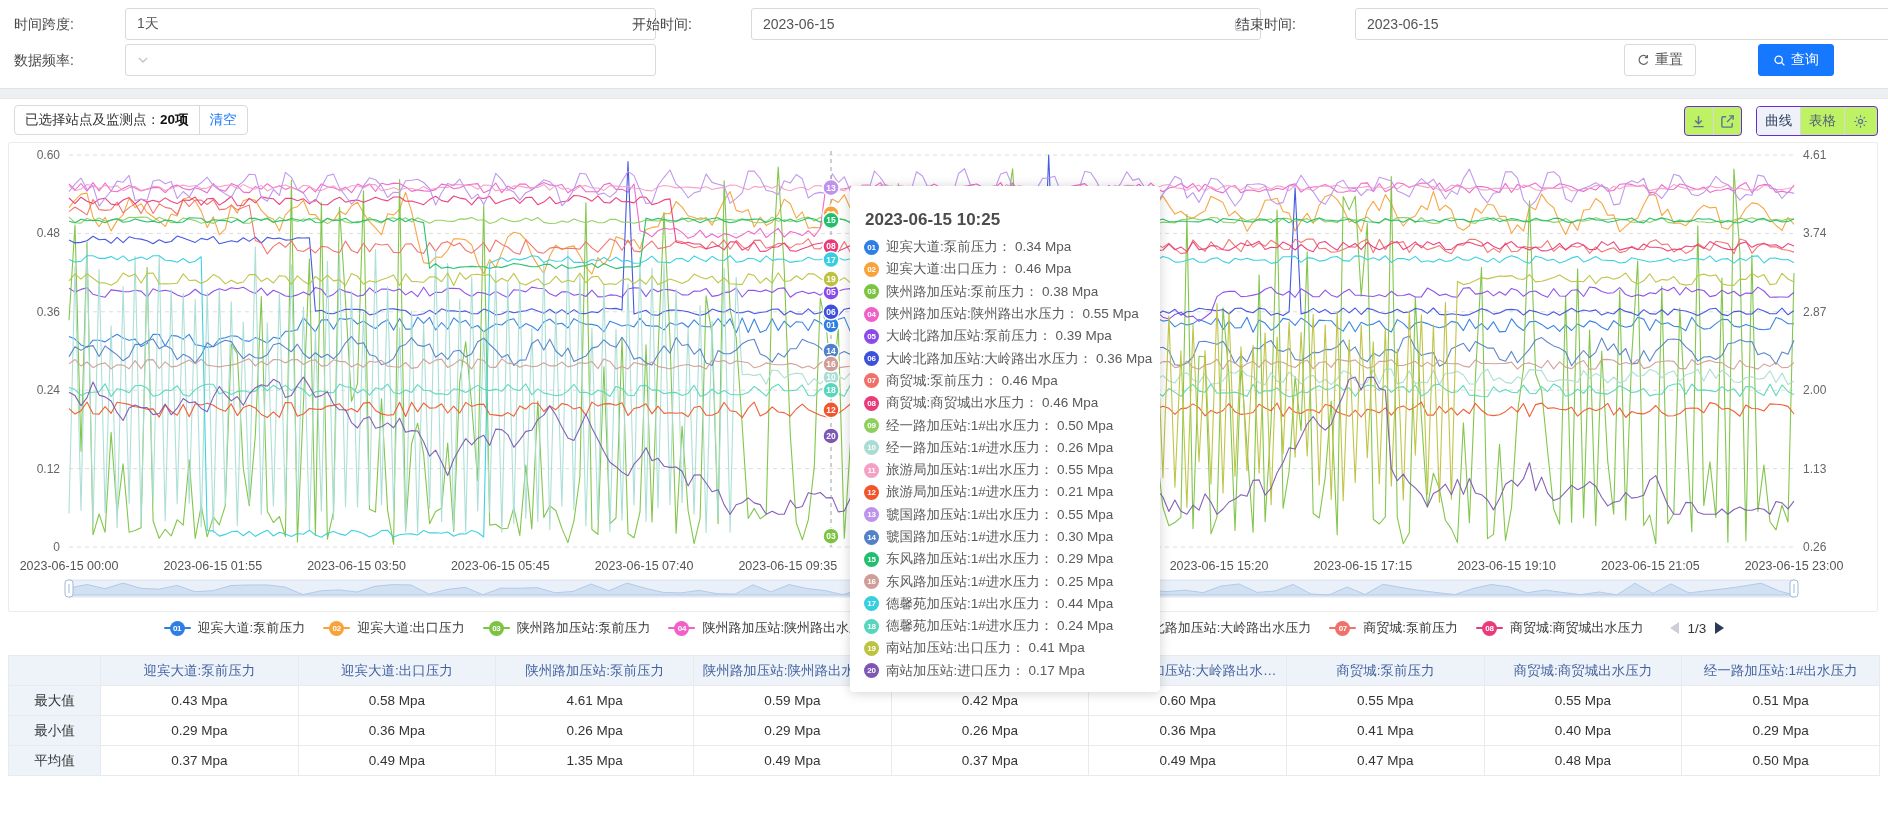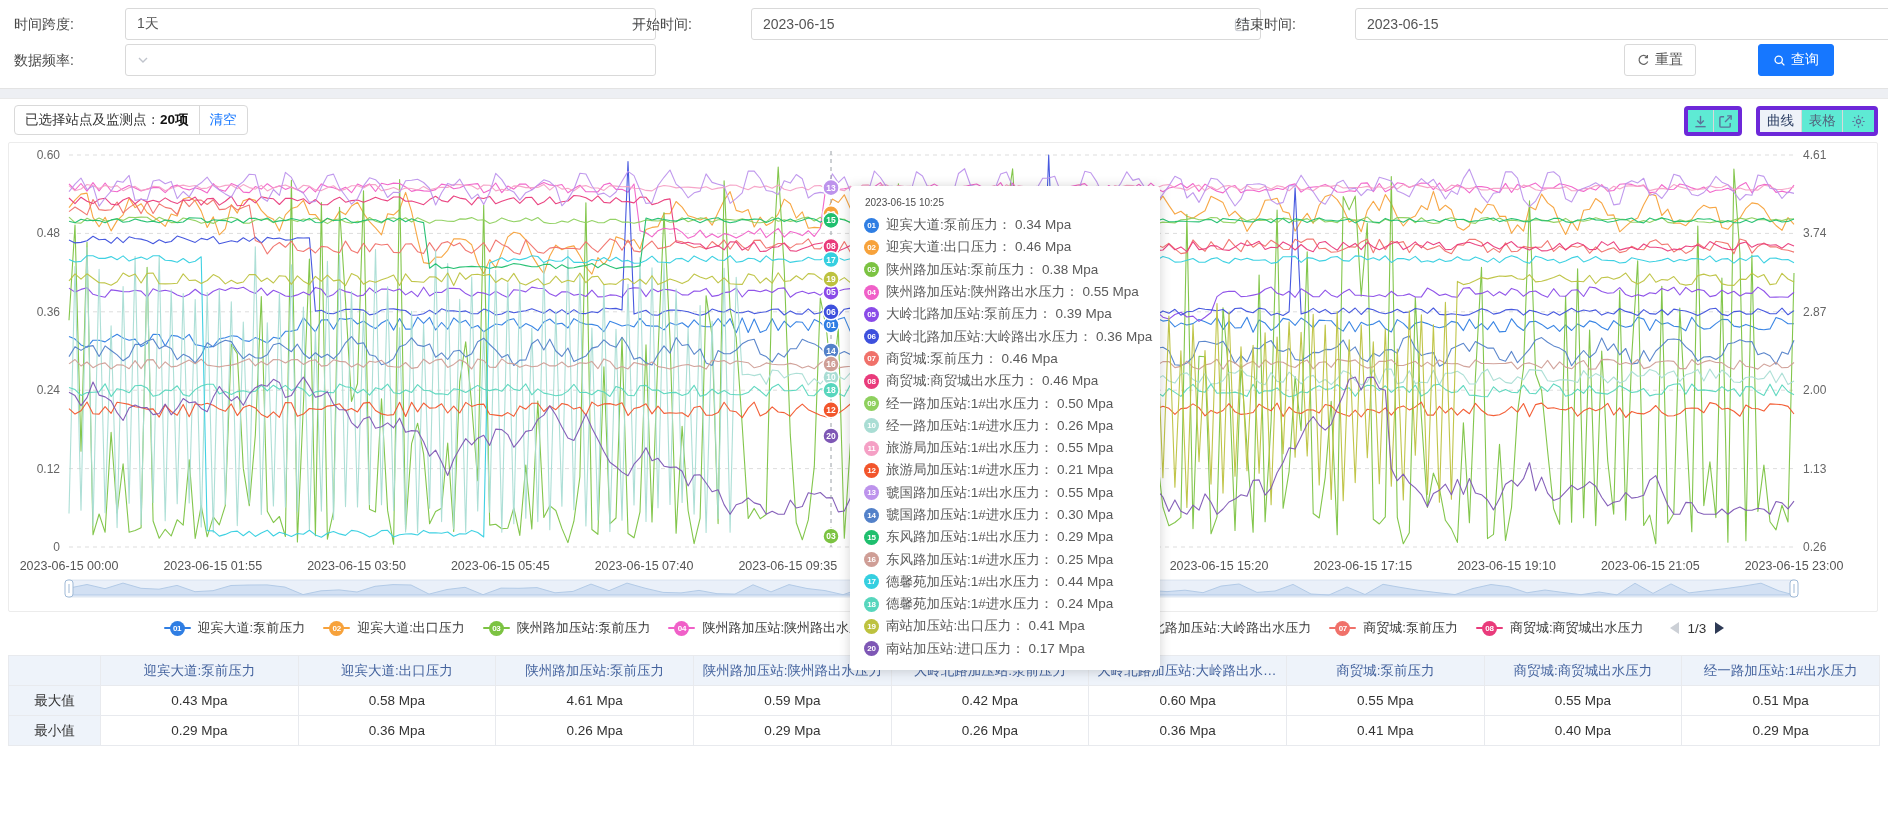--- a/index.html
+++ b/index.html
@@ -14,31 +14,31 @@
   .btn.ghost{border:1px solid #d9d9d9;background:#fff;color:#555;}
   .btn.primary{background:#1677ff;border:1px solid #1677ff;color:#fff;}
   .band{position:absolute;left:0;top:88px;width:100%;height:11px;background:#edeff3;
         border-top:1px solid #e3e3e3;border-bottom:1px solid #e9e9e9;box-sizing:border-box;}
   .pill{position:absolute;left:14px;top:105px;height:30px;border:1px solid #d9d9d9;border-radius:4px;
         display:inline-flex;align-items:center;font-size:13.5px;color:#333;background:#fff;box-sizing:border-box;}
   .pill .seg{padding:0 10px;white-space:nowrap;}
   .pill .count{font-weight:bold;color:#111;}
   .pill .vsep{width:1px;align-self:stretch;background:#d9d9d9;}
   .pill .clear{color:#1677ff;padding:0 10px;cursor:pointer;text-align:center;}
-  .igroup{position:absolute;top:106px;height:30px;display:flex;border:4px solid #6d28d9;border-radius:4px;
-          background:#5eead4;box-sizing:border-box;overflow:hidden;}
+  .igroup{position:absolute;top:106px;height:30px;display:flex;border:1px solid #6d28d9;border-radius:4px;
+          background:#bef264;box-sizing:border-box;overflow:hidden;}
   .igroup .cell{display:flex;align-items:center;justify-content:center;height:100%;box-sizing:border-box;
           border-left:1px solid #d9d9d9;font-size:13.5px;color:#51607a;cursor:pointer;white-space:nowrap;}
   .igroup .cell:first-child{border-left:none;}
   .igroup .cell.active{background:#eef2f8;color:#2d3f63;}
   #chart-box{position:absolute;left:8px;top:142px;width:1870px;height:470px;border:1px solid #ececec;
              border-radius:2px;background:#fff;box-sizing:border-box;}
   #tooltip{position:absolute;left:850px;top:186px;width:310px;background:#fff;border-radius:4px;
            box-shadow:0 1px 12px rgba(0,0,0,0.18);padding:8px 14px 10px 14px;z-index:20;box-sizing:border-box;}
-  #tooltip .tt-title{font-size:10px;color:#4c4c4c;margin:3px 0 6px 1px;}
+  #tooltip .tt-title{font-size:17px;color:#4c4c4c;margin:16px 0 6px 1px;font-weight:bold;}
   .tt-row{display:flex;align-items:center;height:22.3px;font-size:13.5px;color:#5a5a5a;white-space:nowrap;}
   .tt-badge{flex:0 0 15px;width:15px;height:15px;border-radius:50%;color:#fff;font-size:8px;font-weight:bold;
             line-height:15px;text-align:center;margin-right:7px;letter-spacing:-0.3px;}
   #legend{position:absolute;left:0;top:619px;width:1888px;display:flex;justify-content:center;
           align-items:center;gap:18px;font-size:13px;color:#3a3a3a;z-index:5;}
   .lg-item{display:inline-flex;align-items:center;gap:7px;cursor:pointer;white-space:nowrap;}
   .lg-mark{position:relative;width:27px;height:15px;}
   .lg-line{position:absolute;left:0;right:0;top:6px;height:2.5px;border-radius:2px;}
   .lg-dot{position:absolute;left:6px;top:0;width:15px;height:15px;border-radius:50%;color:#fff;
           font-size:8px;font-weight:bold;line-height:15px;text-align:center;letter-spacing:-0.3px;}
@@ -488,15 +488,27 @@
           <td>0.29 Mpa</td>
           <td>0.36 Mpa</td>
           <td>0.26 Mpa</td>
           <td>0.29 Mpa</td>
           <td>0.26 Mpa</td>
           <td>0.36 Mpa</td>
           <td>0.41 Mpa</td>
           <td>0.40 Mpa</td>
           <td>0.29 Mpa</td>
         </tr>
+        <tr>
+          <th>平均值</th>
+          <td>0.37 Mpa</td>
+          <td>0.49 Mpa</td>
+          <td>1.35 Mpa</td>
+          <td>0.49 Mpa</td>
+          <td>0.37 Mpa</td>
+          <td>0.49 Mpa</td>
+          <td>0.47 Mpa</td>
+          <td>0.48 Mpa</td>
+          <td>0.50 Mpa</td>
+        </tr>
       </tbody>
   </table>
 </div>
 
 </body></html>

